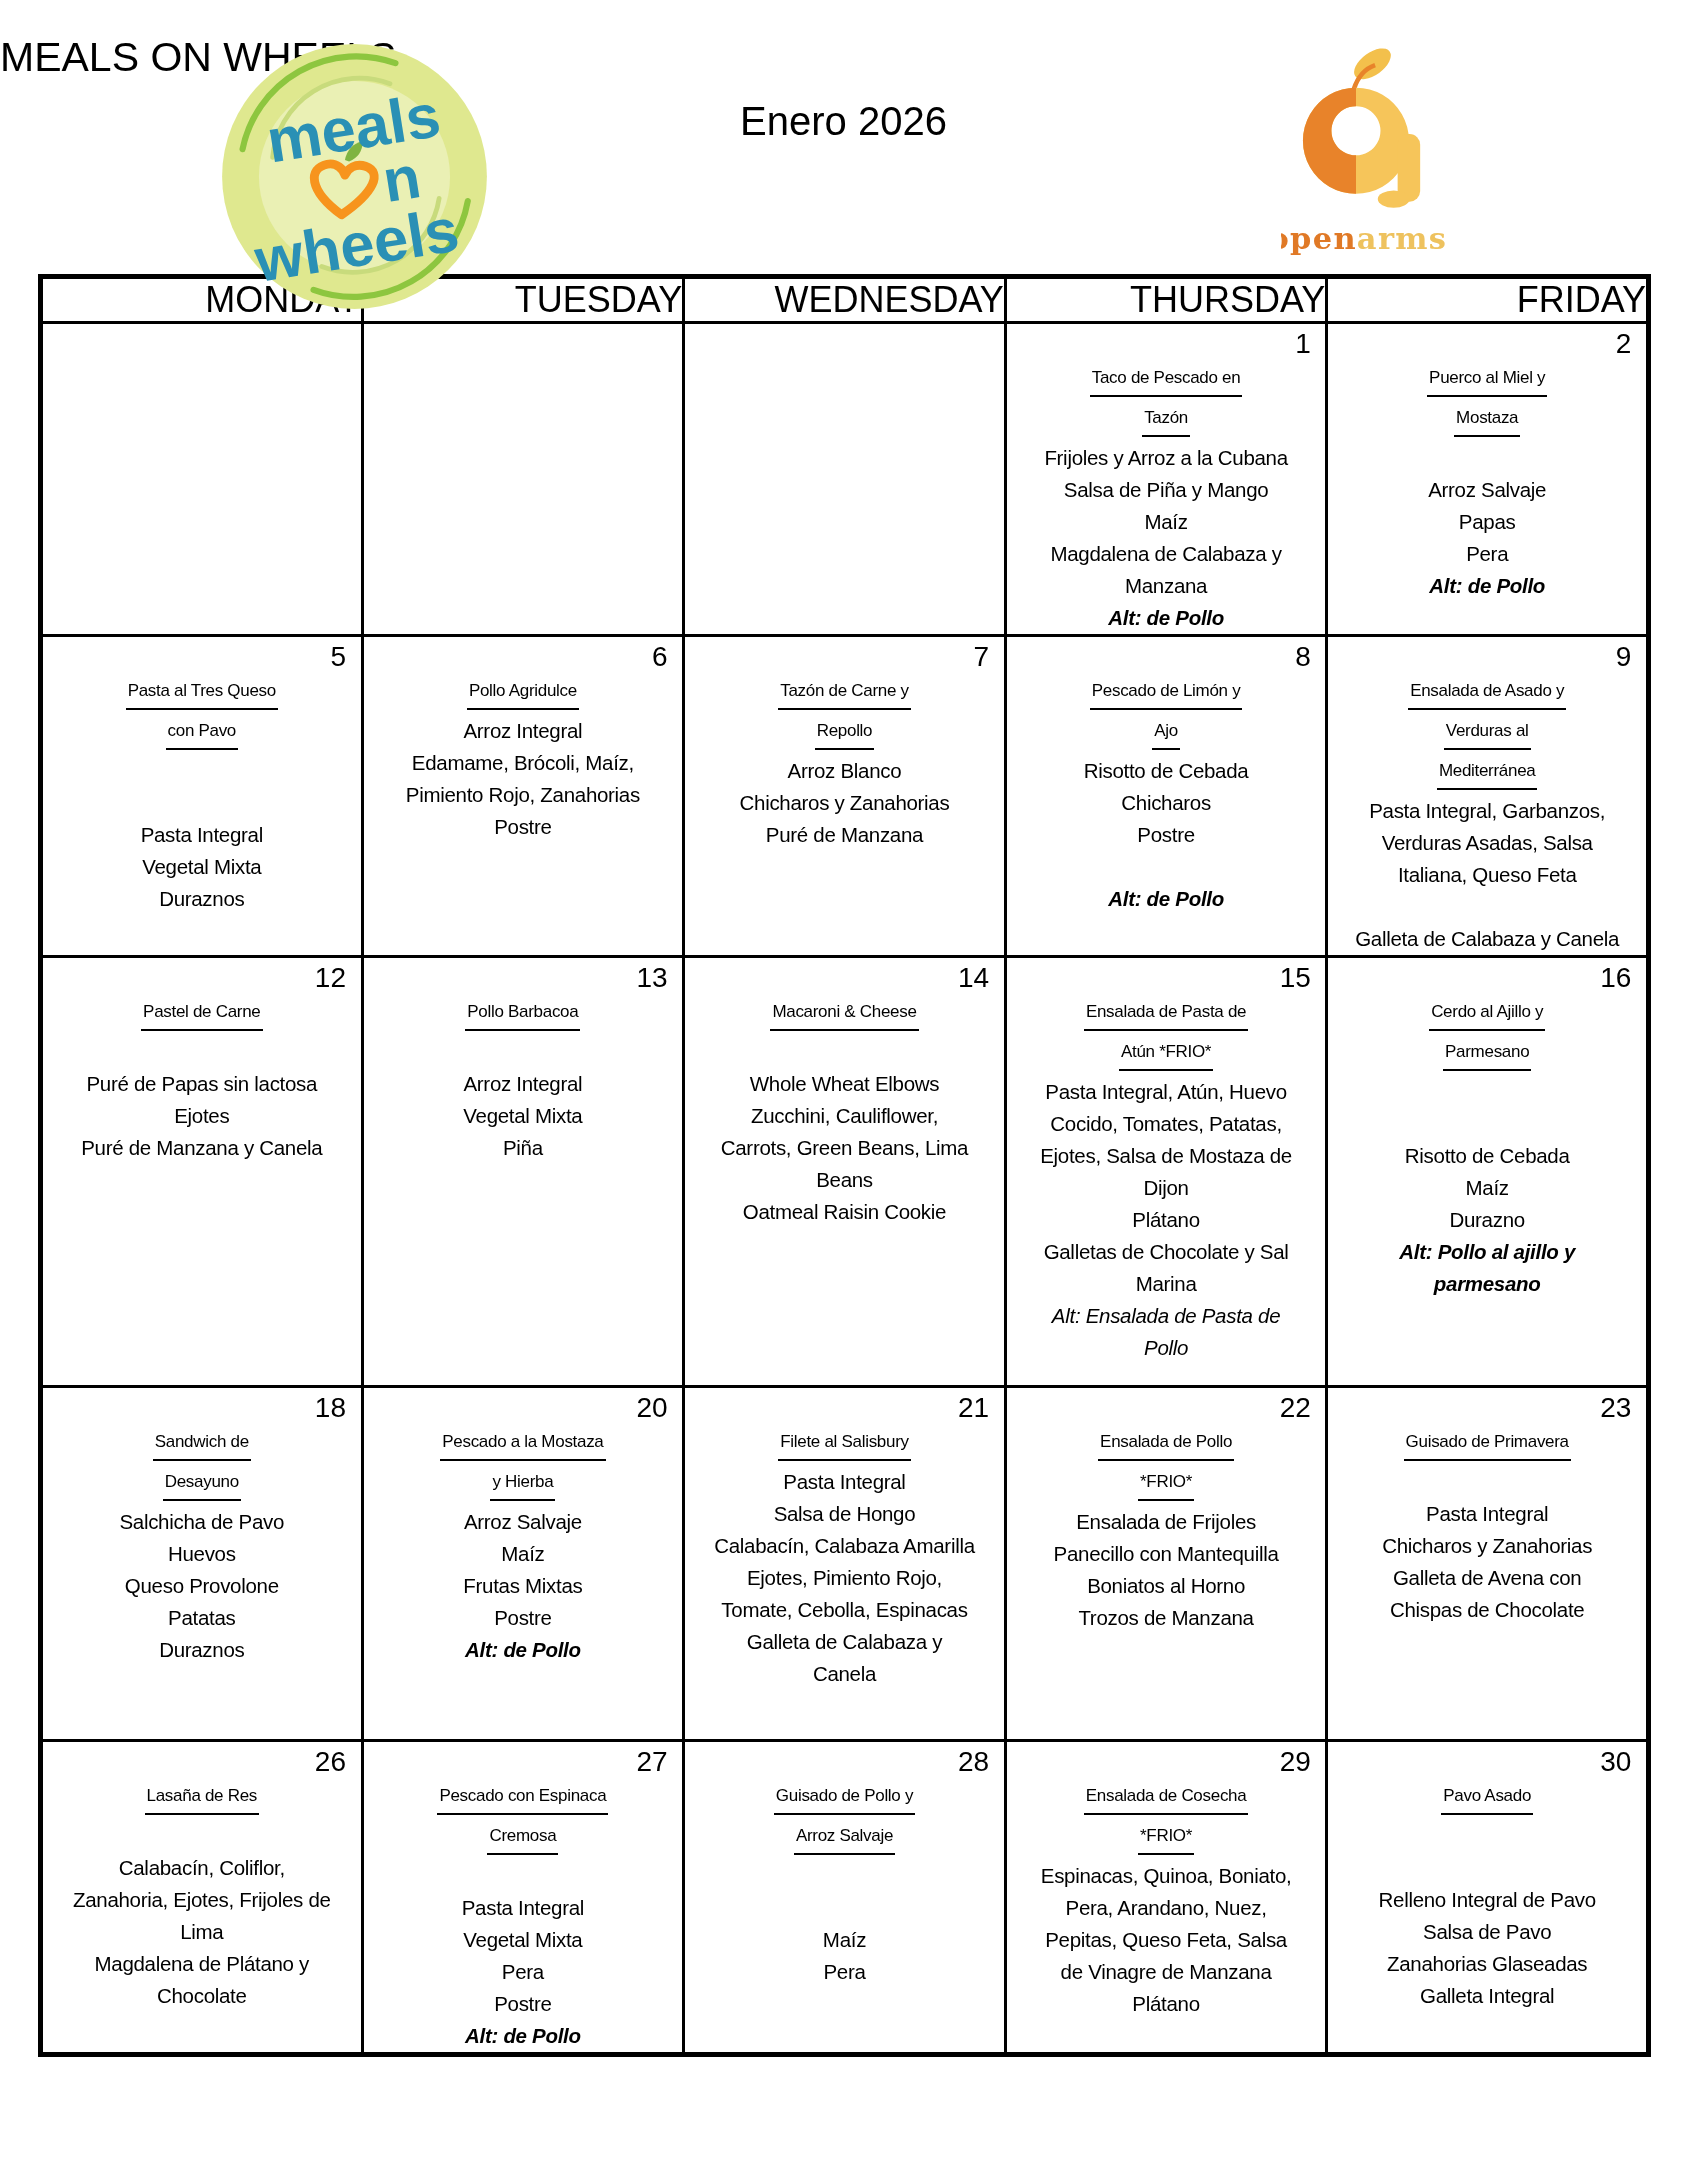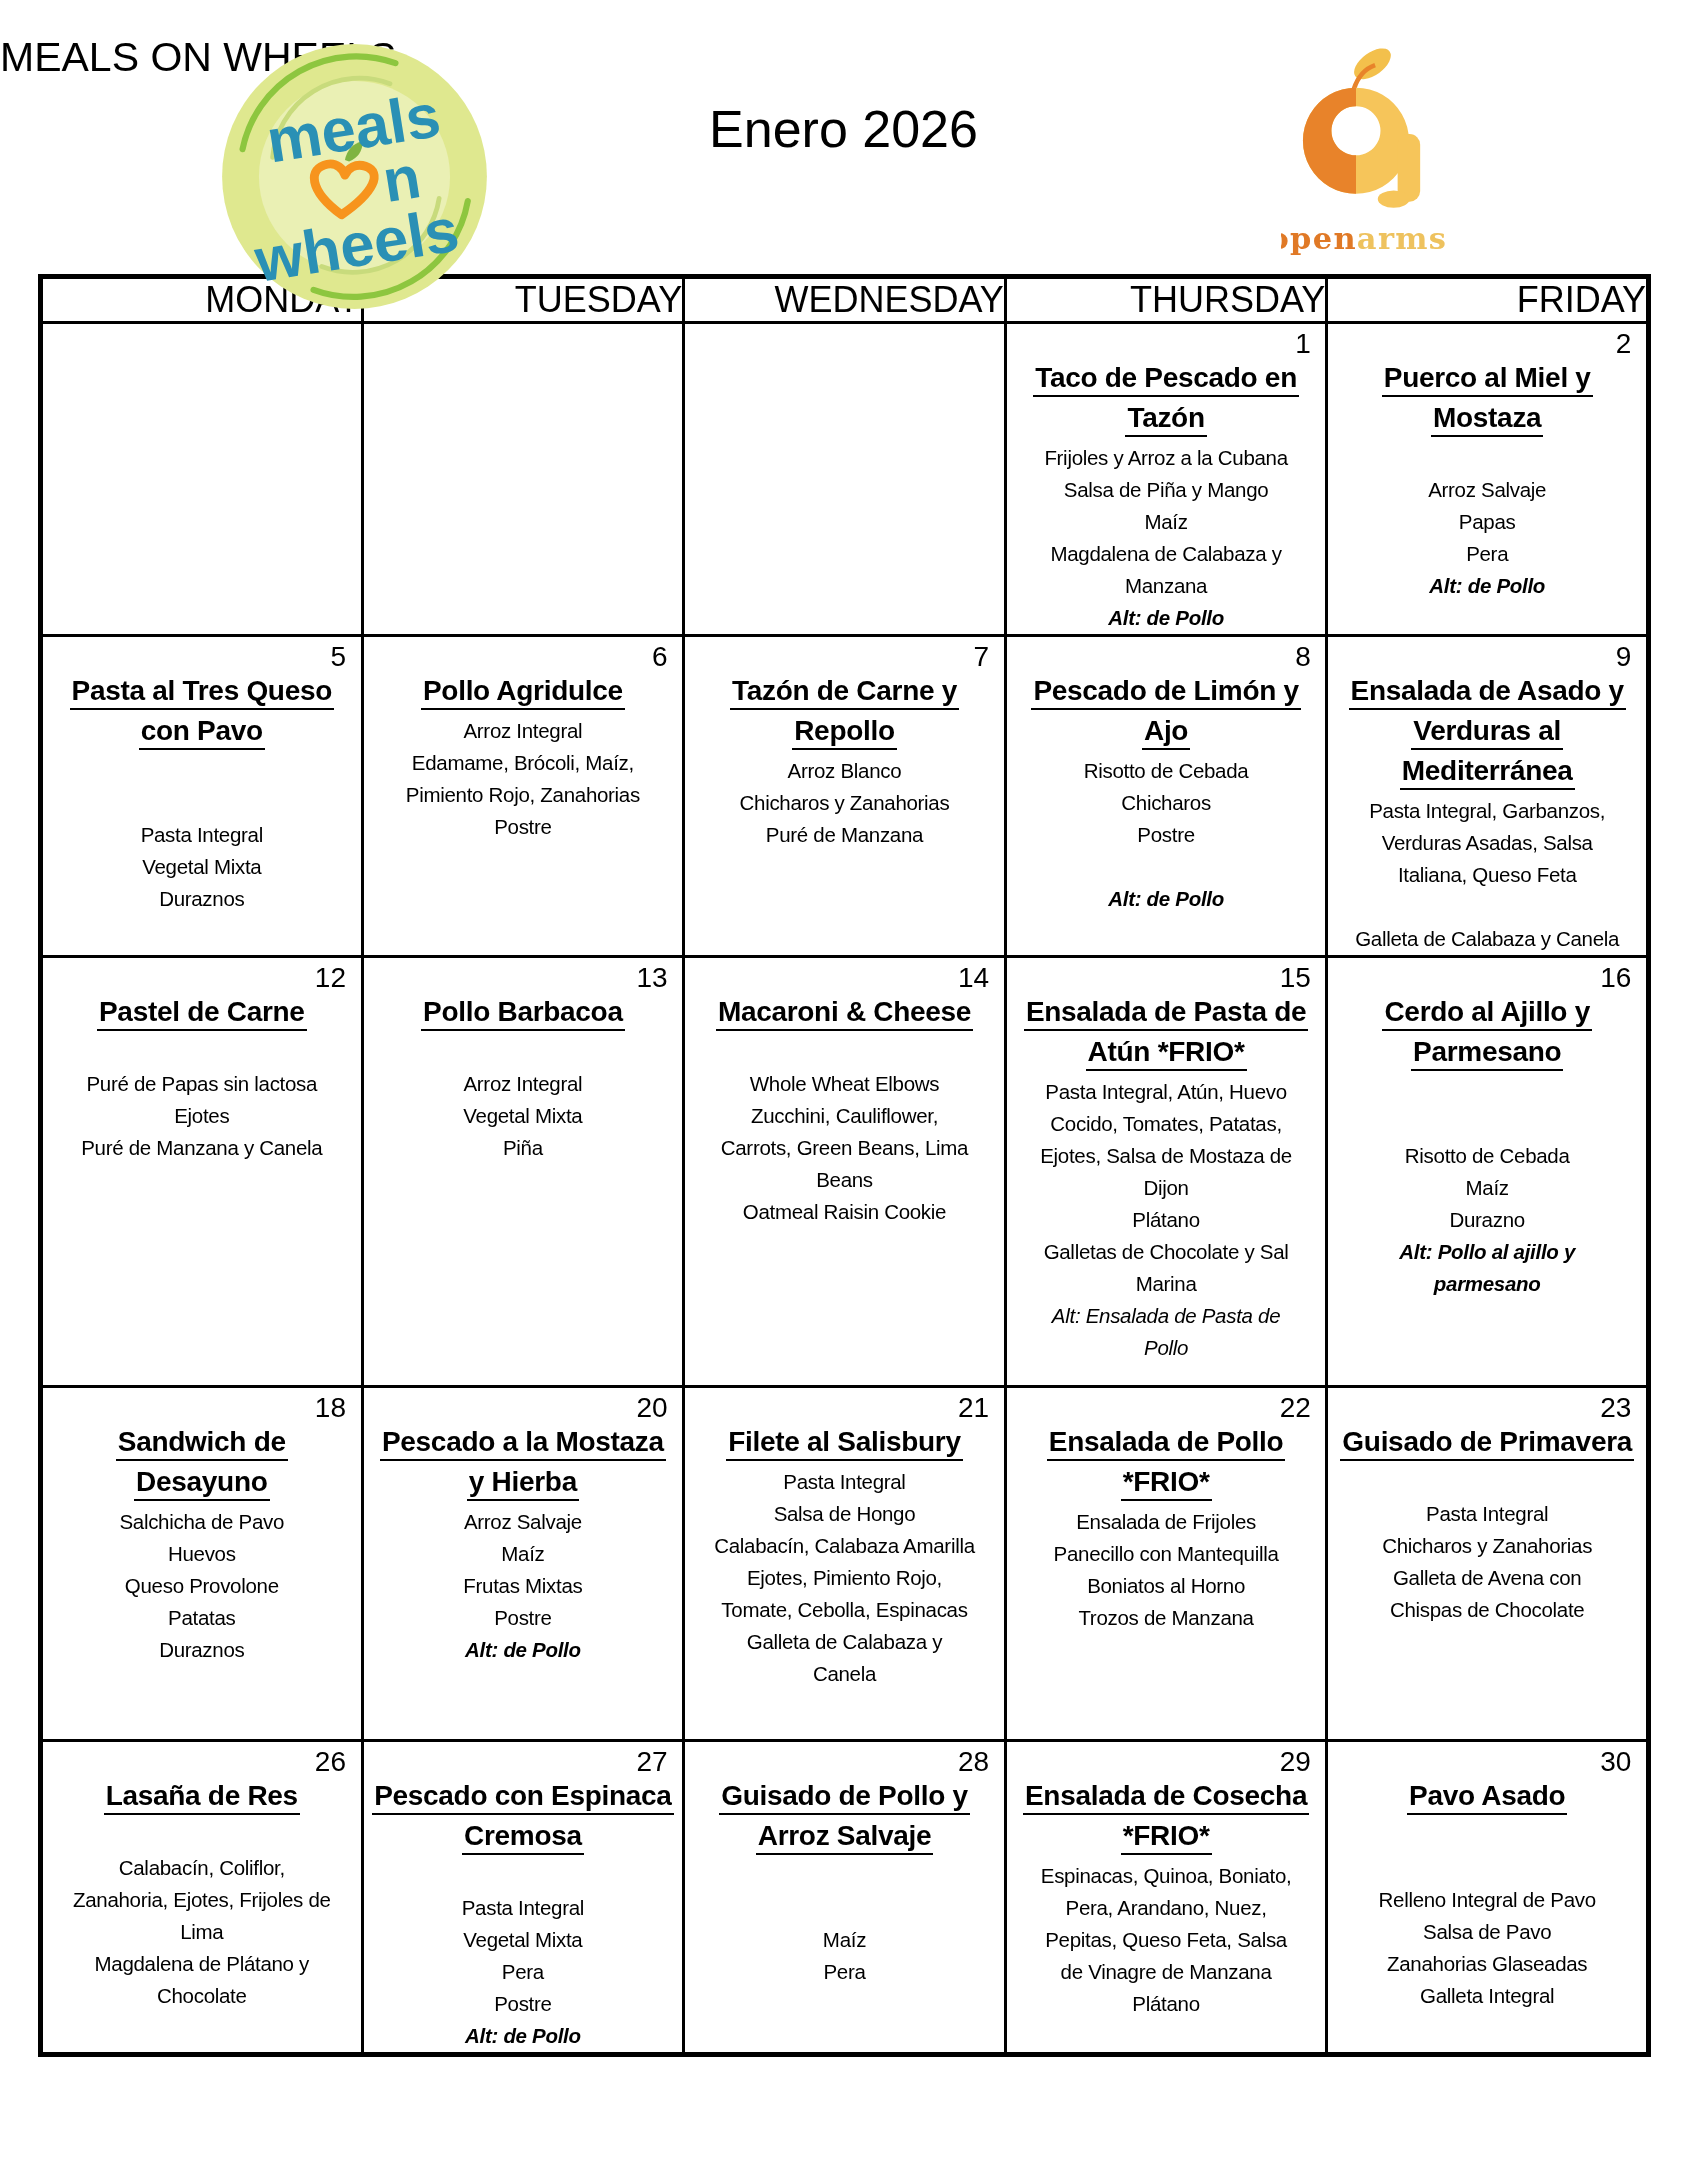--- a/index.html
+++ b/index.html
@@ -2,42 +2,42 @@
 <html style="font-size:10.6px"><head>
 <meta charset="utf-8">
 <style>
   html,body { margin:0; padding:0; background:#ffffff; }
   body { font-family:"Liberation Sans", sans-serif; color:#000; }
   .page { position:relative; width:1687px; height:2183px; background:#fff; overflow:hidden; }
 
   .main-title { position:absolute; left:0; right:0; top:34px; text-align:left;
     font-size:41px; letter-spacing:0; }
   .month-title { position:absolute; left:0; right:0; top:99px; text-align:center;
-    font-size:52px; }
+    font-size:40px; }
 
   .mow-logo { position:absolute; left:218px; top:40px; z-index:3; }
   .oa-logo  { position:absolute; left:1281px; top:36px; z-index:3; }
 
   table.cal { position:absolute; left:38px; top:274px; width:1613px;
     border-collapse:collapse; table-layout:fixed; z-index:1; background:#fff; }
   table.cal, table.cal th, table.cal td { border:3.3px solid #000; }
   table.cal { border-width:5.3px; }
   thead tr { height:42px; }
   thead th { font-size:36px; font-weight:normal; text-align:right; padding:0; border-bottom-width:4.6px; }
   tbody td { vertical-align:top; padding:0 2.6px; }
   tr.w0 td { height:310px; }
   tr.w1 td { height:312px; }
   tr.w2 td { height:427px; }
   tr.w3 td { height:351px; }
   tr.w4 td { height:304px; }
 
   .daynum { text-align:right; font-size:28px; line-height:30px; padding:5.3px 12px 0 0; }
   .title  { text-align:center; margin-top:2.6px; letter-spacing:-0.3px; }
   .tline  { height:40px; }
-  .tline span { display:inline-block; font-weight:bold; font-size:28px; line-height:32px;
+  .tline span { display:inline-block; font-weight:normal; font-size:17px; line-height:32px;
     border-bottom:2.6px solid #000; padding:0 2px 1.3px 2px; }
   .item   { font-size:20.5px; line-height:32px; text-align:center; letter-spacing:-0.3px; }
   .item.alt { font-weight:bold; font-style:italic; }
   .item.italic { font-style:italic; }
 </style>
 </head>
 <body>
 
 <div class="page">
 

